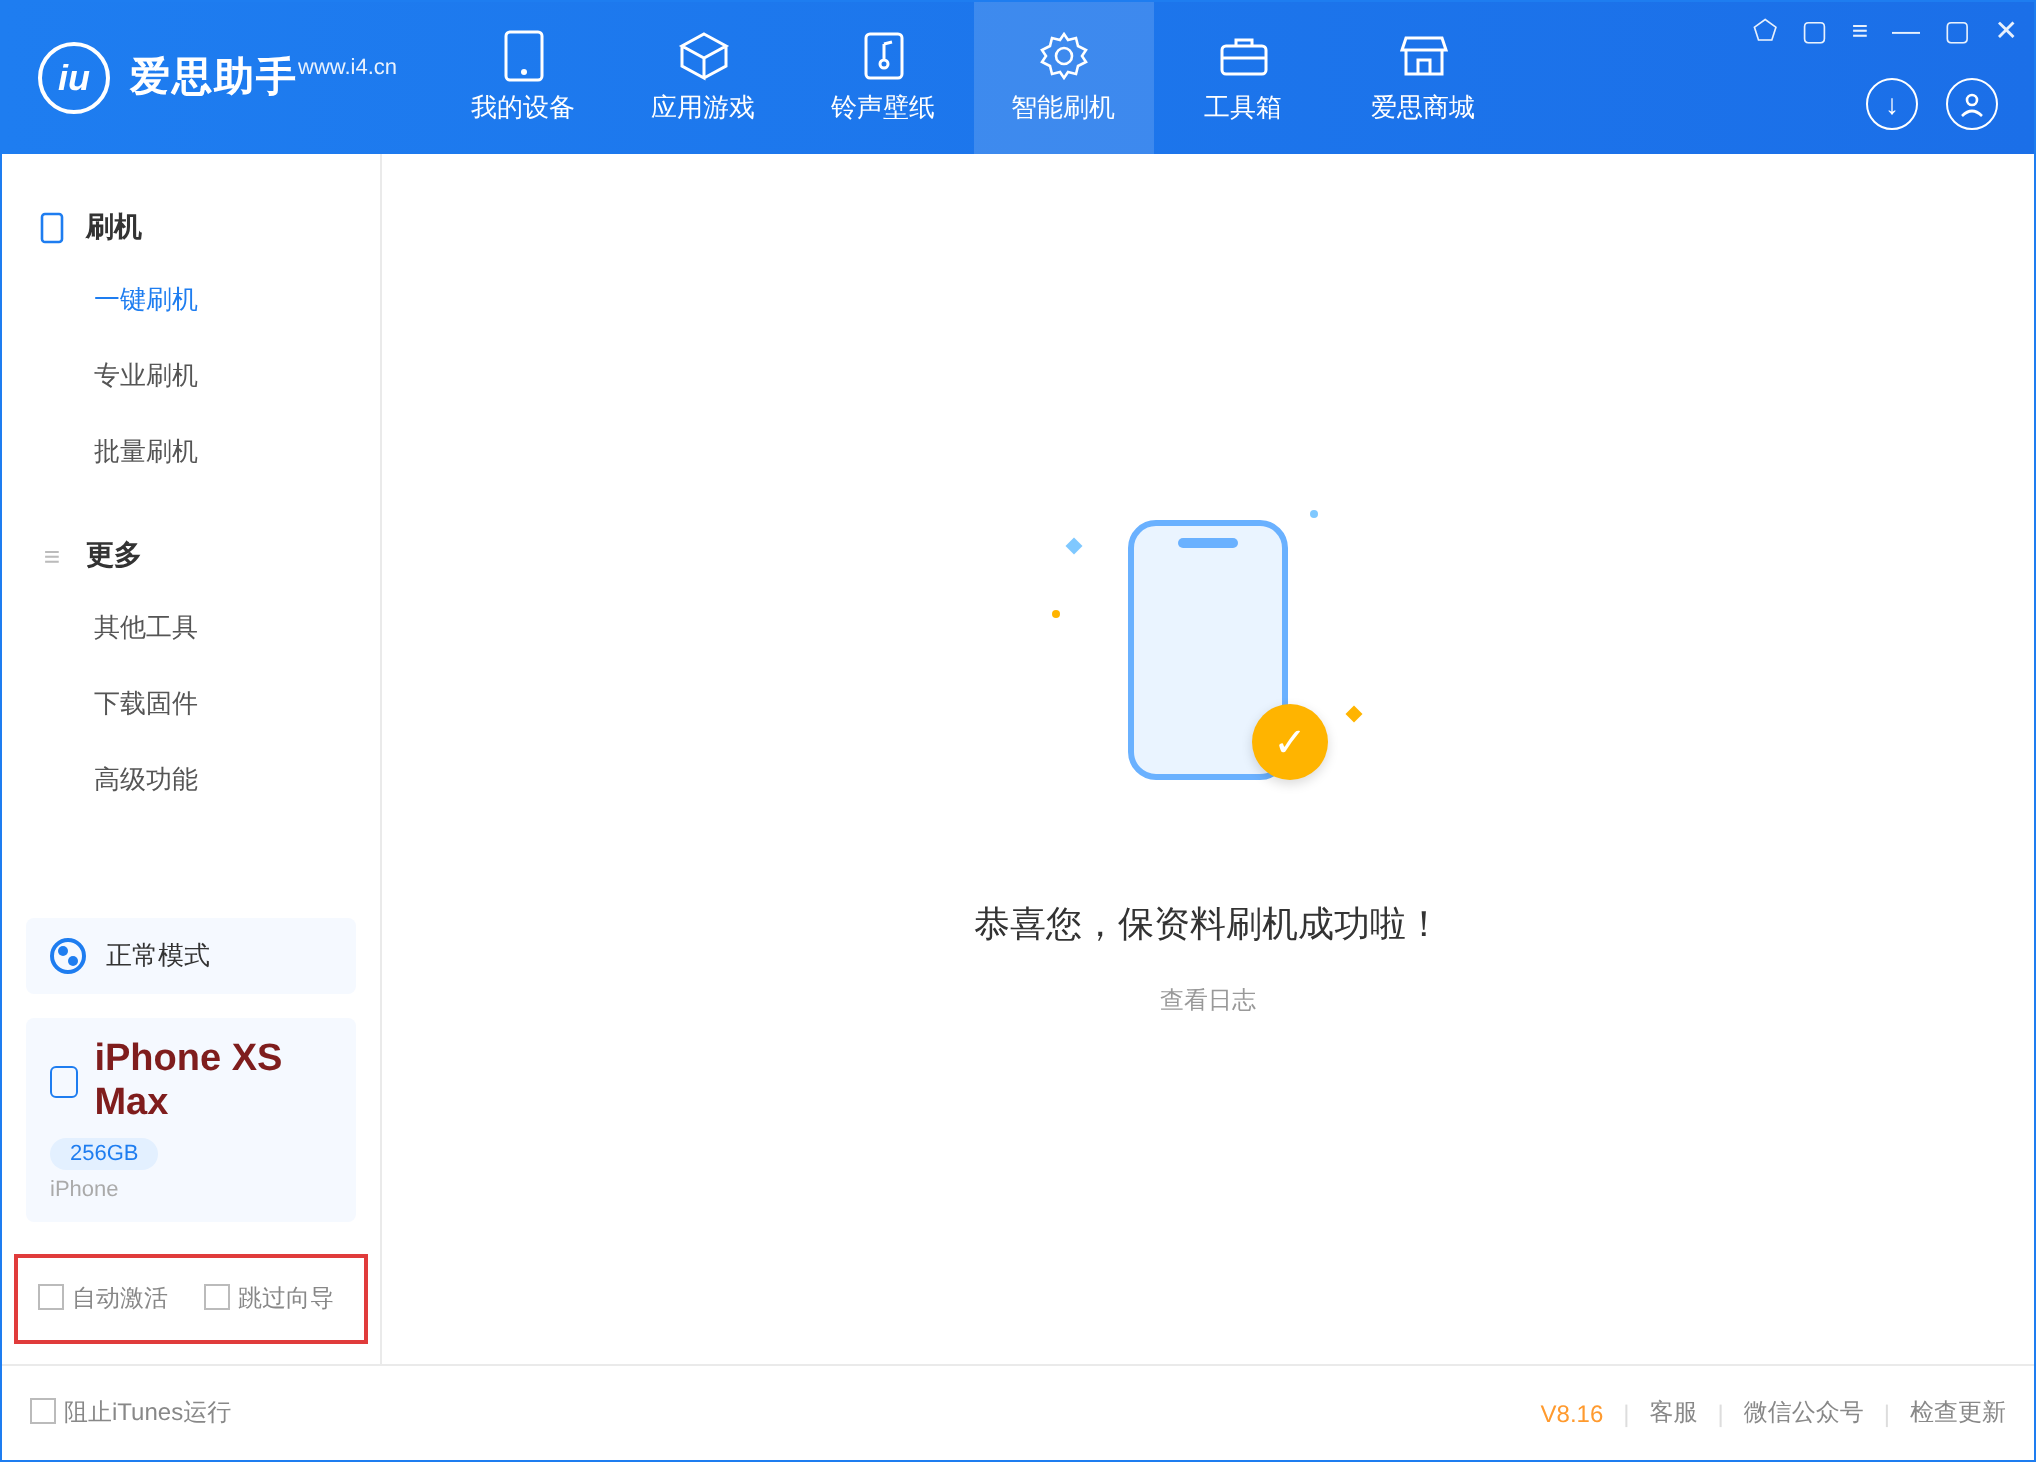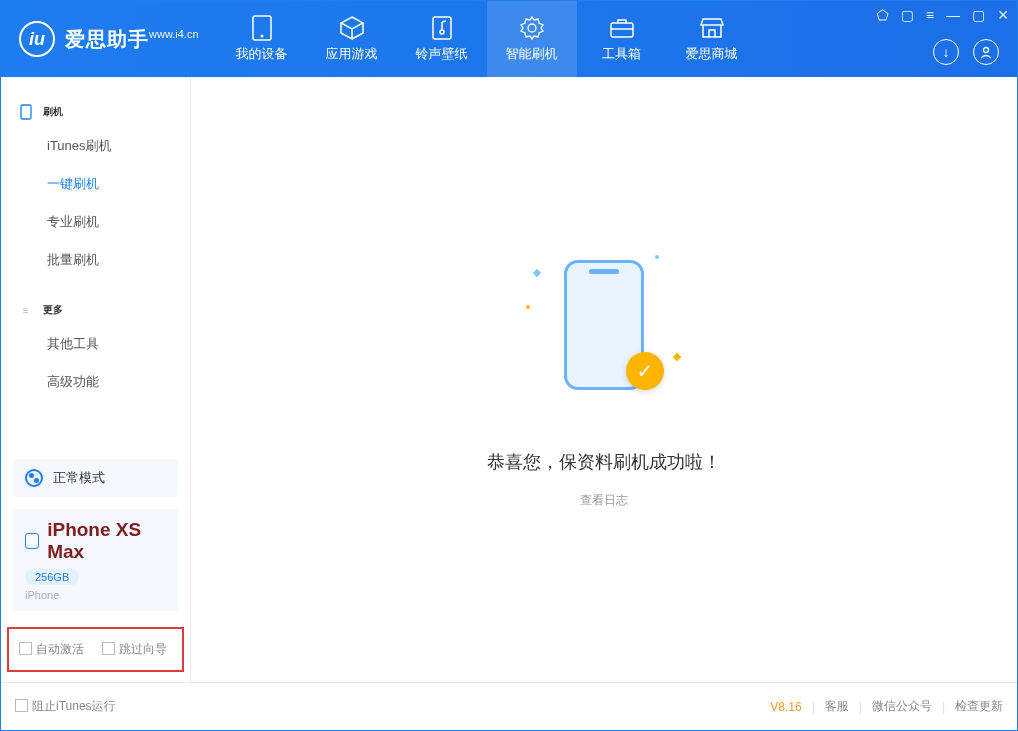--- a/index.html
+++ b/index.html
@@ -19,21 +19,21 @@
 .nav-tab-icon { width: 26px; height: 26px; display: flex; align-items: center; justify-content: center; }
 .window-controls { position: absolute; top: 6px; right: 8px; display: flex; gap: 12px; align-items: center; }
 .window-controls span { cursor: pointer; font-size: 14px; opacity: .9; }
 .header-right-icons { position: absolute; right: 18px; bottom: 12px; display: flex; gap: 14px; }
 .header-right-icons .circ { width: 26px; height: 26px; border: 1.5px solid #fff; border-radius: 50%; display: flex; align-items: center; justify-content: center; cursor: pointer; font-size: 14px; }
 
 
 .body { flex: 1; display: flex; min-height: 0; }
 .sidebar { width: 190px; border-right: 1px solid #eaeaea; display: flex; flex-direction: column; padding-top: 12px; }
 .side-group { padding: 8px 0; }
-.side-head { display: flex; align-items: center; gap: 10px; padding: 8px 18px; font-size: 10px; color: #333; font-weight: 600; }
+.side-head { display: flex; align-items: center; gap: 10px; padding: 8px 18px; font-size: 14px; color: #333; font-weight: 600; }
 .side-head .ico { width: 14px; height: 14px; display: flex; align-items: center; justify-content: center; color: #1e7df0; }
 .side-item { padding: 10px 18px 10px 46px; font-size: 13px; color: #555; cursor: pointer; }
 .side-item.active { color: #1e7df0; }
 .side-spacer { flex: 1; }
 .mode-card, .device-card { margin: 6px 12px; background: #f5f9ff; border-radius: 4px; padding: 10px 12px; }
 .mode-card { display: flex; align-items: center; gap: 10px; font-size: 13px; color: #333; }
 .mode-ico { width: 18px; height: 18px; border: 2px solid #1e7df0; border-radius: 50%; position: relative; }
 .mode-ico::before, .mode-ico::after { content:''; position:absolute; width:5px; height:5px; background:#1e7df0; border-radius:50%; }
 .mode-ico::before { top:2px; left:2px; } .mode-ico::after { bottom:2px; right:2px; }
 .device-card .dev-row { display:flex; align-items:center; gap:8px; }
@@ -157,31 +157,31 @@
     <div class="sidebar">
       <div class="side-group">
         <div class="side-head">
           <span class="ico">
               <svg width="12" height="16" viewBox="0 0 12 16">
                 <rect x="1" y="1" width="10" height="14" rx="1.5" fill="none" stroke="#1e7df0" stroke-width="1.3"></rect>
               </svg>
             </span>
           <span>刷机</span>
         </div>
-        <div class="side-item">iTunes刷机</div>
         <div class="side-item active">一键刷机</div>
         <div class="side-item">专业刷机</div>
         <div class="side-item">批量刷机</div>
       </div>
       <div class="side-group">
         <div class="side-head">
           <span class="ico" style="color:#bbb">≡</span>
           <span>更多</span>
         </div>
         <div class="side-item">其他工具</div>
+        <div class="side-item">下载固件</div>
         <div class="side-item">高级功能</div>
       </div>
       <div class="side-spacer"></div>
       <div class="mode-card">
         <span class="mode-ico"></span>
         <span>正常模式</span>
       </div>
       <div class="device-card">
         <div class="dev-row">
           <span class="dev-ico"></span>

